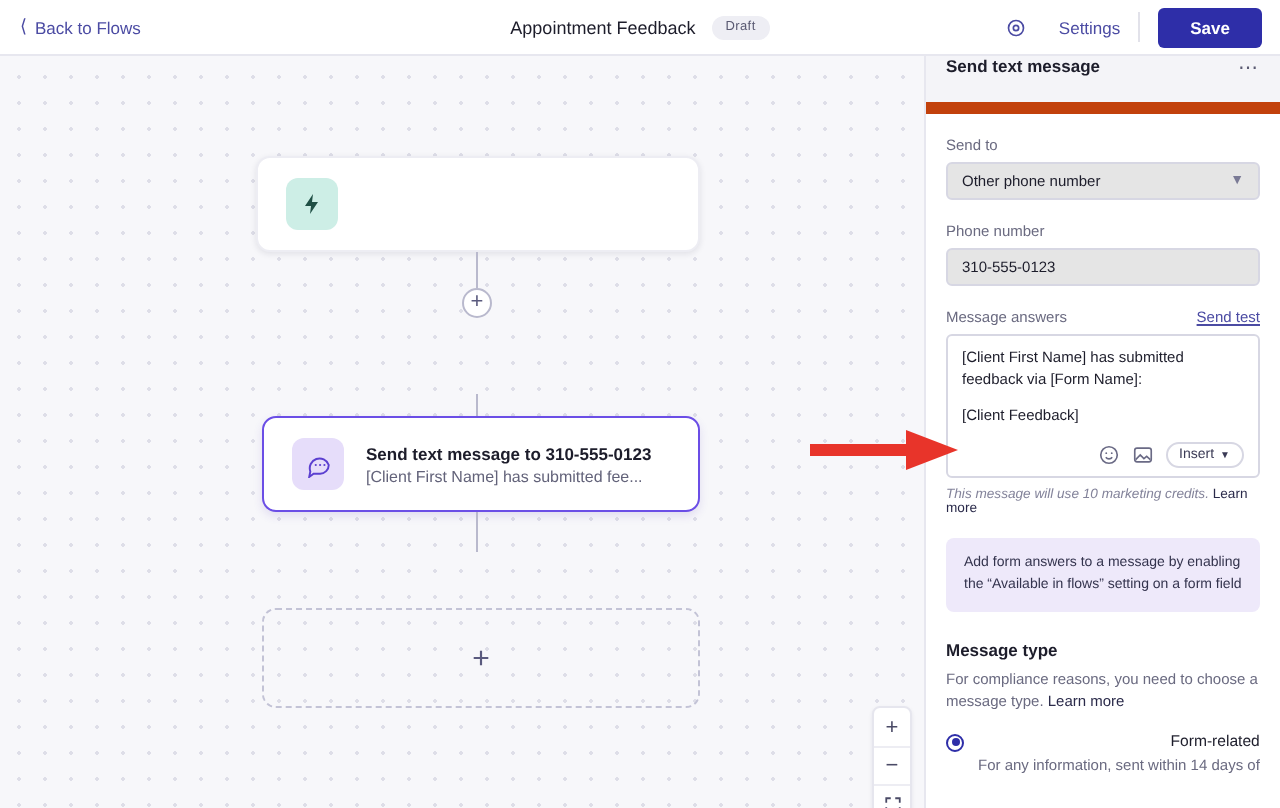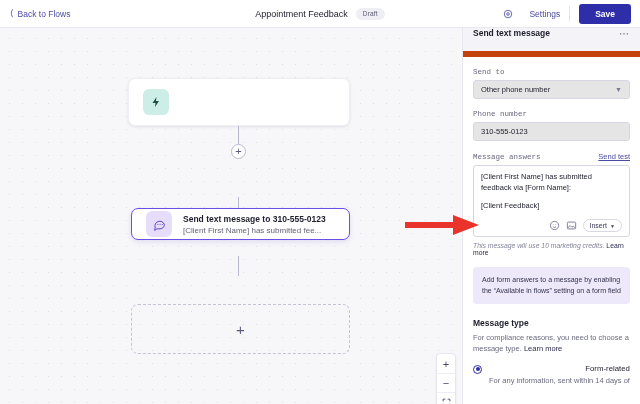--- a/index.html
+++ b/index.html
@@ -53,21 +53,21 @@
     background-size: 13px 13px; background-position: 3px 4px;
     overflow: hidden;
   }
   .node {
     position: absolute; background: #fff; border-radius: 7px;
     display: flex; align-items: center; gap: 11px; padding: 0 14px;
     box-shadow: 0 1px 3px rgba(30,30,60,.10);
   }
   #node-trigger { left: 128px; top: 50px; width: 222px; height: 48px; border: 1px solid #ededf3; }
   #node-sms {
-    left: 131px; top: 180px; width: 219px; height: 32px;
+    left: 131px; top: 180px; width: 219px; height: 48px;
     border: 1.6px solid #6b4ee6; box-shadow: 0 2px 5px rgba(80,50,180,.13);
   }
   .node-icon {
     width: 26px; height: 26px; border-radius: 6px; flex: 0 0 26px;
     display: flex; align-items: center; justify-content: center;
   }
   .icon-trigger { background: #cdeee6; }
   .icon-sms { background: #e6ddfa; }
   .node-text { display: flex; flex-direction: column; gap: 2px; min-width: 0; }
   .node-sub { font-size: 8px; color: #63637a; }
@@ -114,21 +114,21 @@
     background: #fff; border-left: 1px solid #e7e7ef; overflow: hidden;
   }
   .panel-head {
     height: 29px; background: #f4f4f8; border-bottom: 6px solid #c2410c;
     display: flex; align-items: flex-start; padding: 0 10px;
   }
   .panel-title { font-size: 8.5px; font-weight: bold; color: #1d1d2b; }
   .panel-dots { margin-left: auto; color: #5a5a72; font-size: 10px; letter-spacing: 1px; cursor: pointer; }
   .panel-body { padding: 11px 10px 0 10px; }
 
-  .field-label { font-size: 7.5px; color: #6a6a80; margin-bottom: 4px; font-family: Liberation Mono, monospace; }
+  .field-label { font-size: 7.5px; color: #6a6a80; margin-bottom: 4px; }
   .select-box, .text-input {
     width: 100%; height: 19px; border: 1px solid #d7d7e3; border-radius: 3px;
     background: #e5e5e5; font-size: 7.5px; color: #1d1d2b;
     display: flex; align-items: center; padding: 0 7px;
   }
   .select-box { justify-content: space-between; cursor: pointer; }
   .chev { color: #7a7a95; font-size: 7px; }
   .field-group { margin-bottom: 11px; }
 
   .label-row { display: flex; align-items: baseline; justify-content: space-between; margin-bottom: 4px; }

